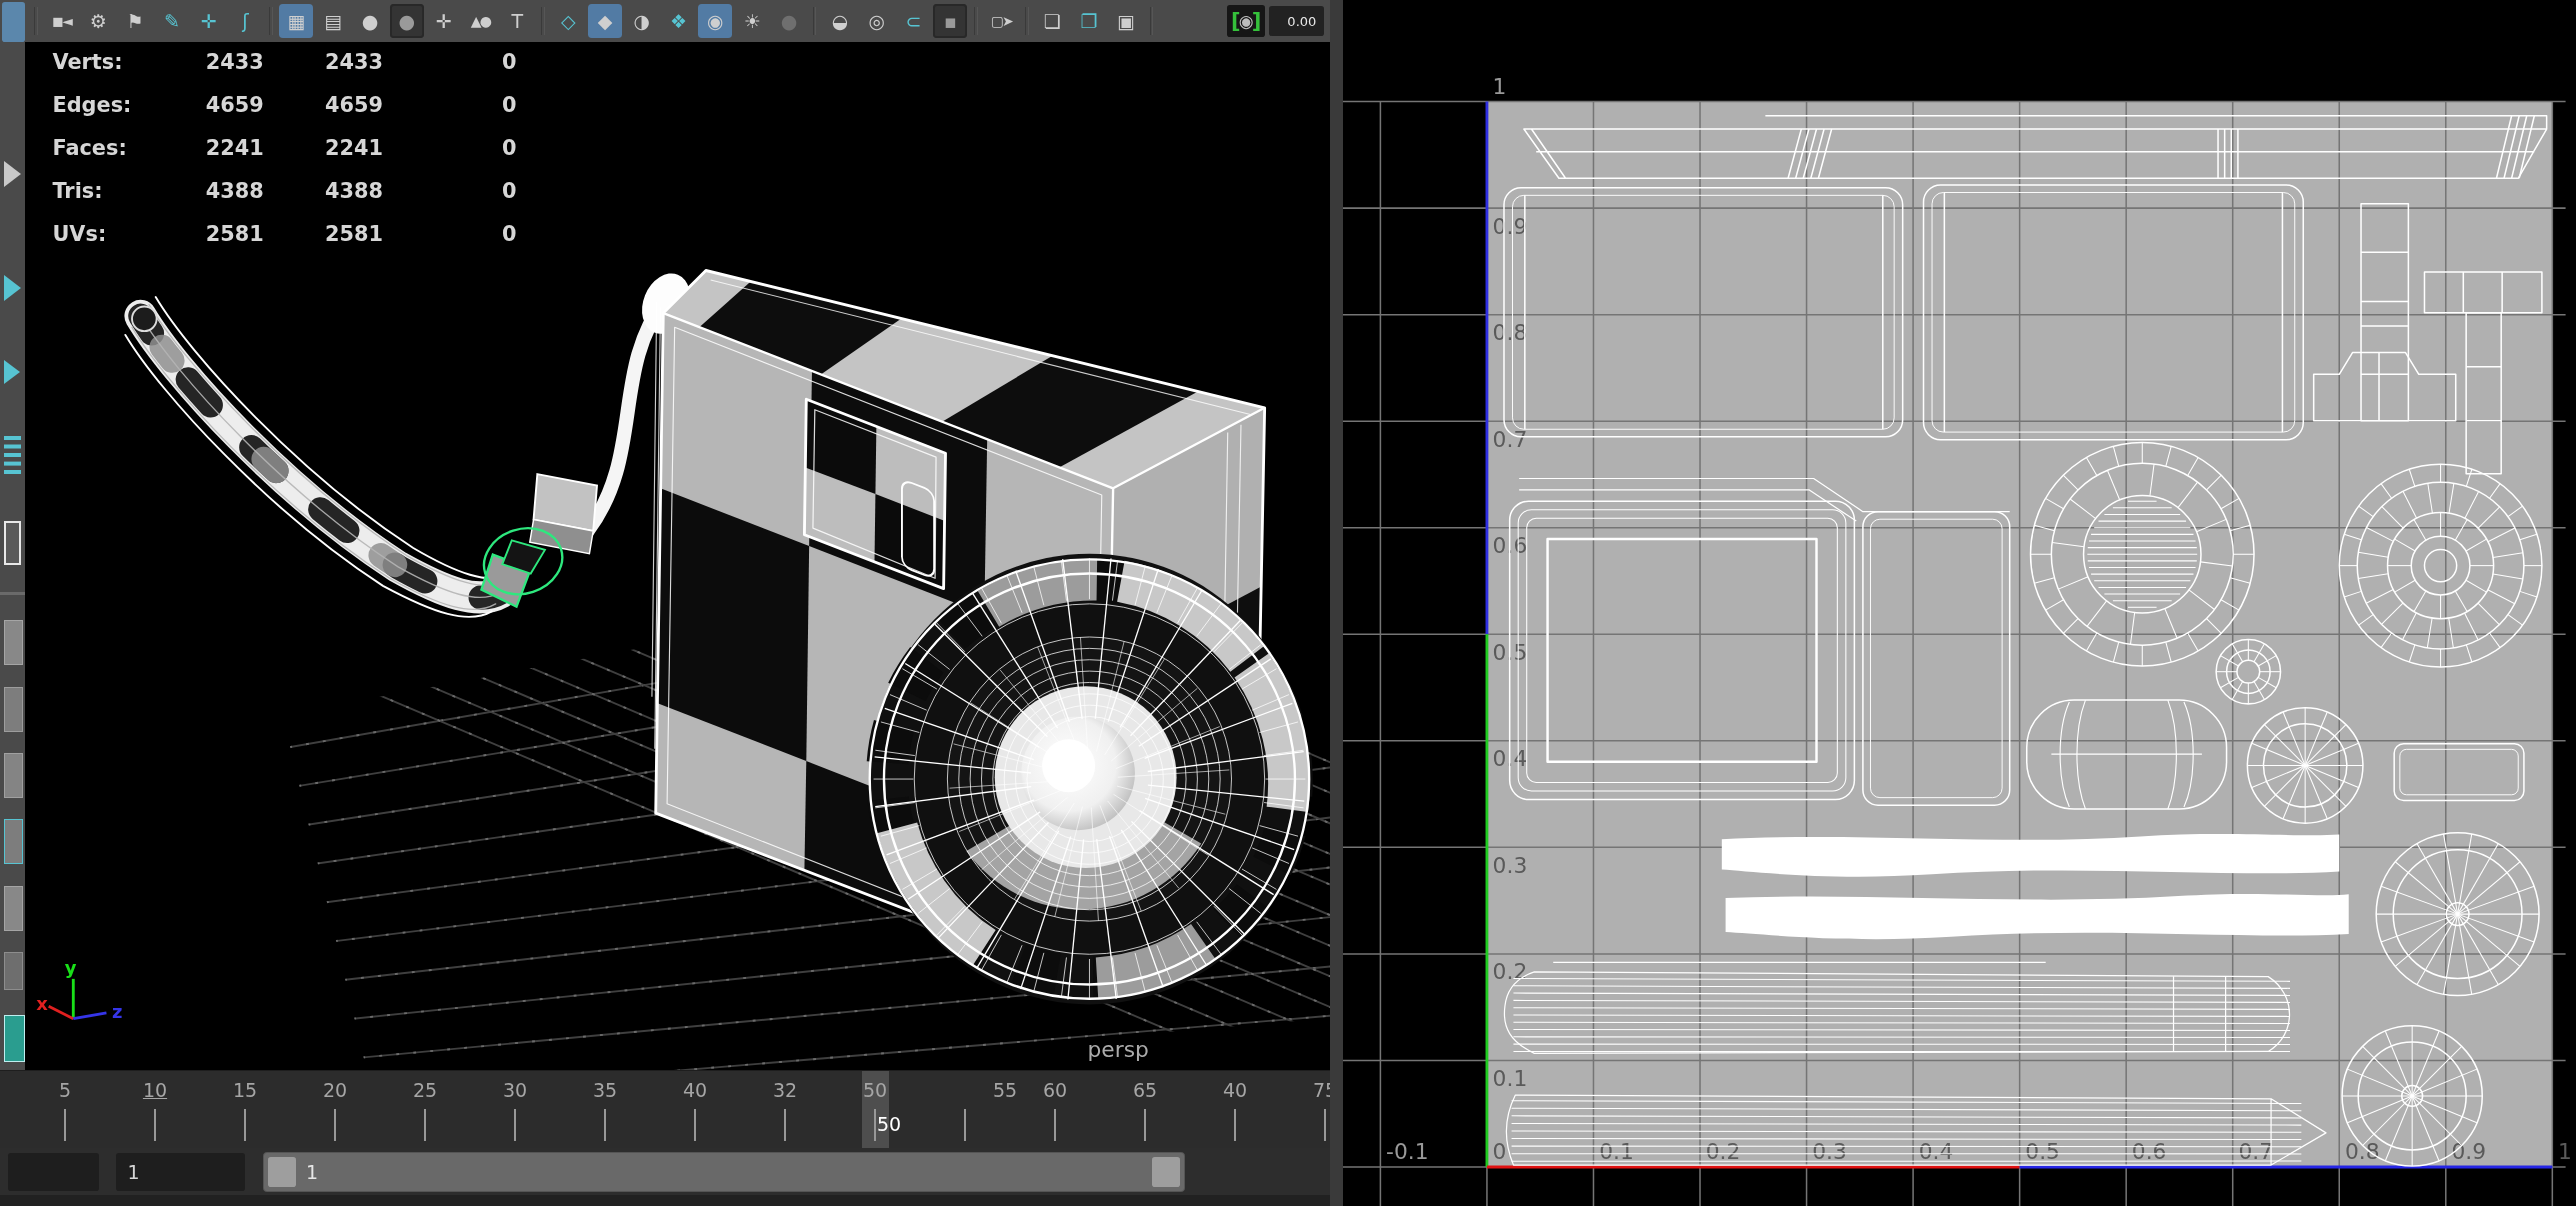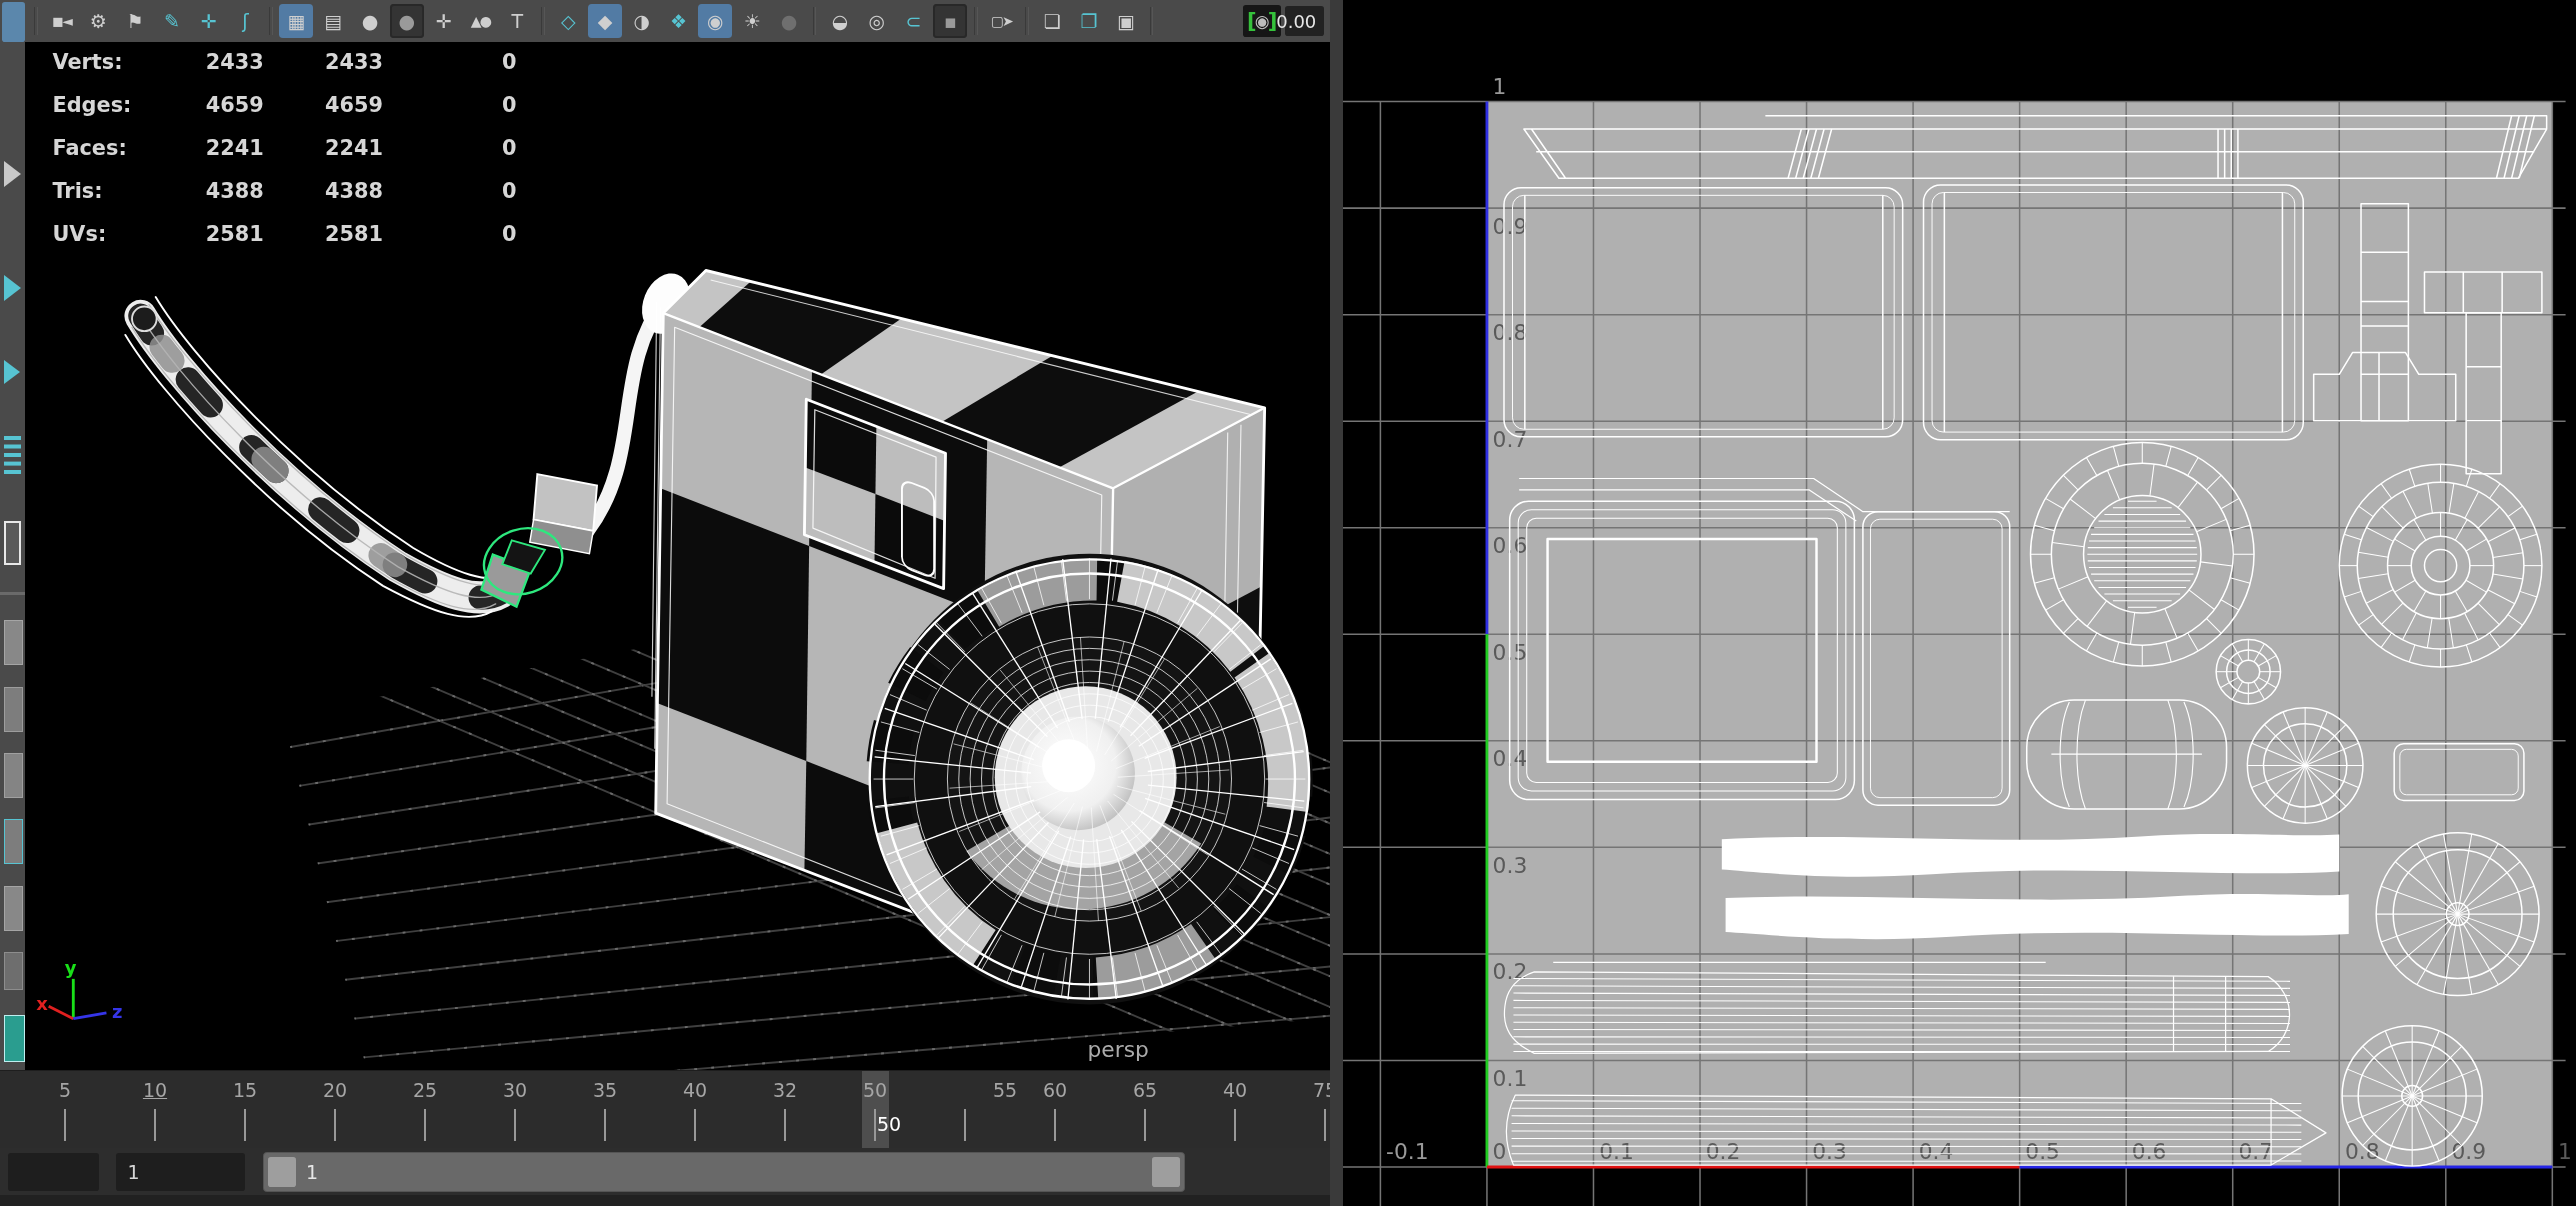--- a/index.html
+++ b/index.html
@@ -20,22 +20,22 @@
   .tbtn.pressed { background:#343434; box-shadow:inset 0 0 0 1.9px #282828; color:#9a9a9a; }
   .tbtn.disabled { color:#6f6f6f; }
   .tbtn.teal { color:#57c4d2; }
   .tbtn.small { font-size:14px; letter-spacing:-1.9px; }
   .tsep { width:3.8px; height:28px; border-left:1.9px solid #3a3a3a; border-right:0.9px solid #565656;
     margin:0 3.8px; flex:0 0 auto; }
   .exp-wrap { margin-left:auto; display:flex; align-items:center; gap:3.8px; }
   .exp-icon { width:38px; height:32px; background:#161616; border-radius:2.8px; display:flex;
     align-items:center; justify-content:center; font-size:17px; color:#bdbdbd; }
   .exp-icon b { color:#35c13b; font-weight:bold; font-size:21px; margin:0 -1.9px; }
-  .exp-field { width:39px; height:30px; background:#222; border-radius:2.8px; color:#e8e8e8;
-    font-size:18px; display:flex; align-items:center; justify-content:flex-end; padding-right:7.6px;text-align:center; }
+  .exp-field { width:55px; height:30px; background:#222; border-radius:2.8px; color:#e8e8e8;
+    font-size:13px; display:flex; align-items:center; justify-content:flex-end; padding-right:7.6px;text-align:center; }
 
   .vp-canvas { position:absolute; left:24.6px; top:42px; width:1305px; height:1029px; background:#000; }
 
   
   .timeline { position:absolute; left:0; top:1070px; width:1330px; height:78px; background:#2c2c2c;
     border-top:1.9px solid #1e1e1e; overflow:hidden; }
   .tl-num { position:absolute; top:7.6px; transform:translateX(-50%); color:#a6a6a6; font-size:19px; }
   .tl-tick { position:absolute; top:38px; width:1.9px; height:32px; background:#989898; }
   .tl-current { position:absolute; left:862px; top:0; width:26.5px; height:78px; background:#4e4e4e; }
   .tl-current-label { position:absolute; left:877px; top:42px; color:#fff; font-size:19px; }

